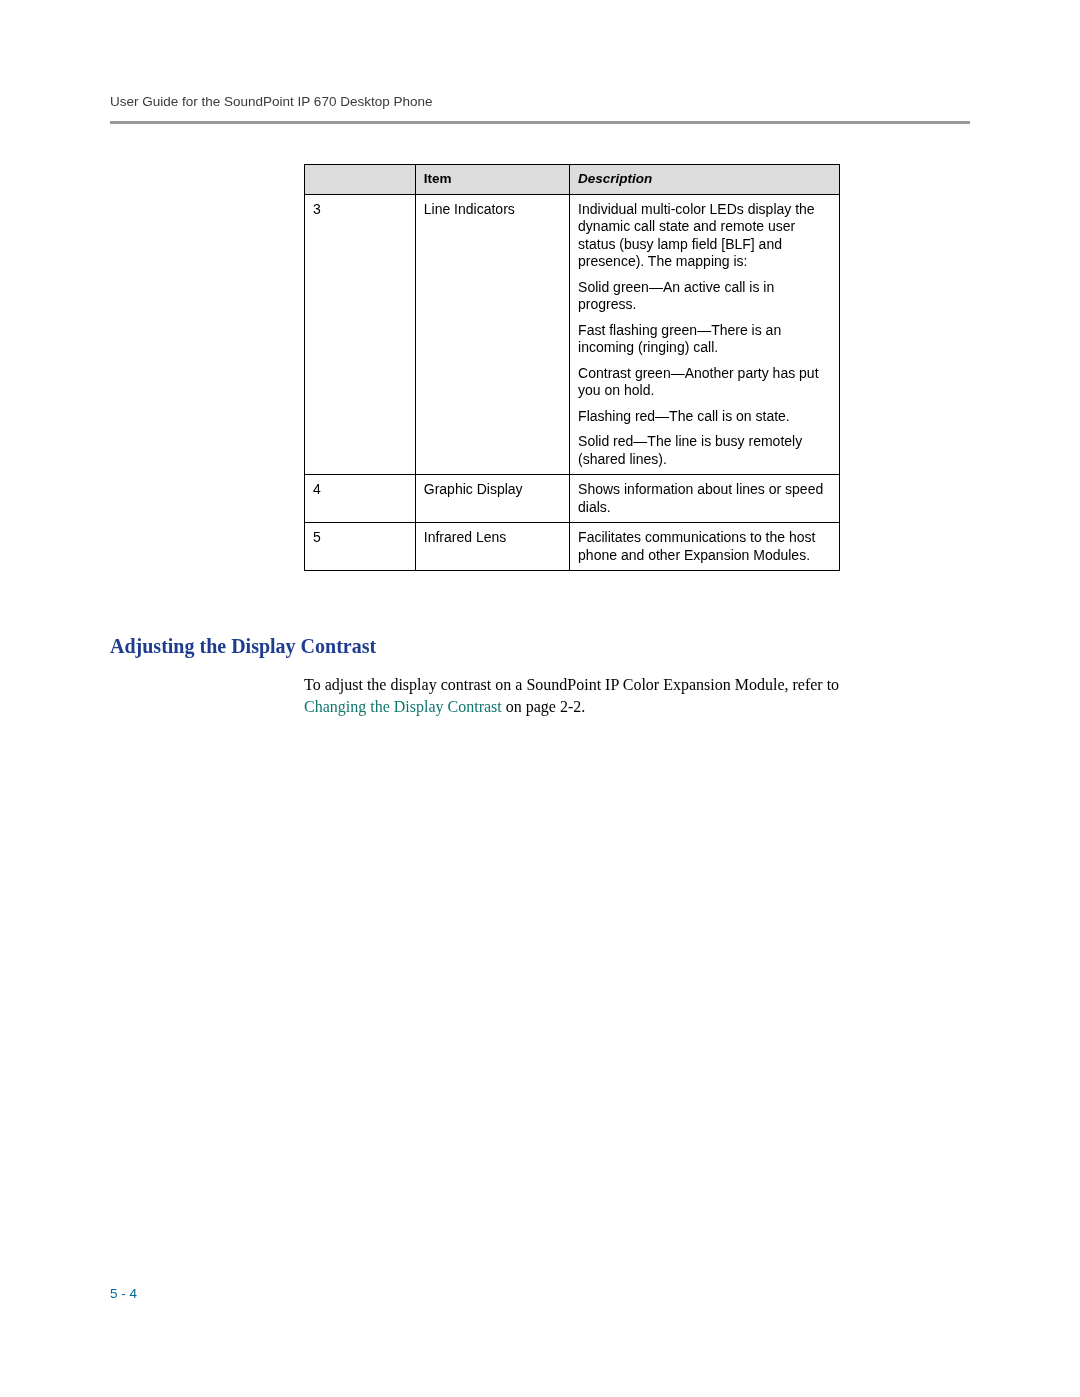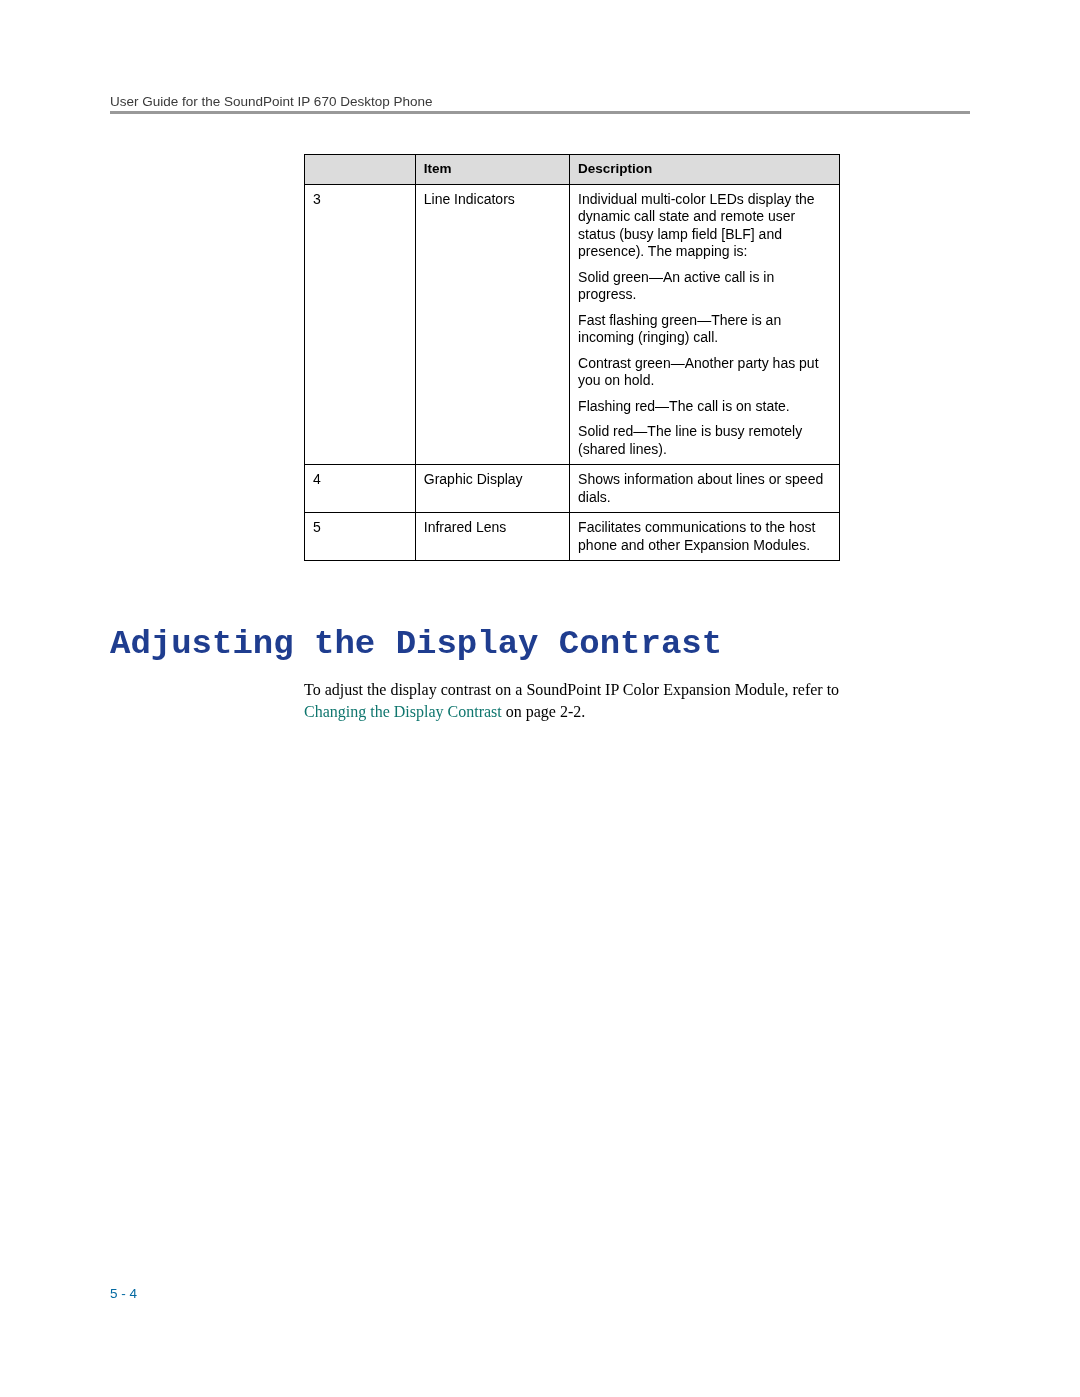--- a/index.html
+++ b/index.html
@@ -11,21 +11,21 @@
     position: relative;
     color: #000;
   }
   .page {
     padding: 94px 110px 0 110px;
     box-sizing: border-box;
   }
   .running-head {
     font-size: 13.5px;
     color: #3a3a3a;
-    margin-bottom: 2px;
+    margin-bottom: 12px;
   }
   .head-rule {
     border: none;
     border-top: 3px solid #999;
     margin: 0 0 40px 0;
   }
   table.feature-table {
     border-collapse: collapse;
     margin-left: 194px;
     width: 536px;
@@ -45,26 +45,26 @@
     background: #dcdcdc;
     font-weight: bold;
     font-size: 13.5px;
   }
   table.feature-table td p {
     margin: 0 0 8px 0;
   }
   table.feature-table td p:last-child { margin-bottom: 0; }
   .col-num  { width: 108px; }
   .col-item { width: 150px; }
-  .col-desc { width: 278px; }
+  .col-desc { width: 278px; font-style: italic; }
   h2.section-heading {
-    font-family: Liberation Mono, monospace;
+    font-family: Liberation Serif, serif;
     font-stretch: condensed;
     font-weight: 700;
-    font-size: 34px;
+    font-size: 20px;
     color: #1f3d8f;
     margin: 64px 0 16px 0;
   }
   .body-para {
     font-family: "Palatino Linotype", "Book Antiqua", Palatino, Georgia, serif;
     font-size: 16px;
     margin: 0 0 0 194px;
     max-width: 540px;
     line-height: 1.35;
   }

